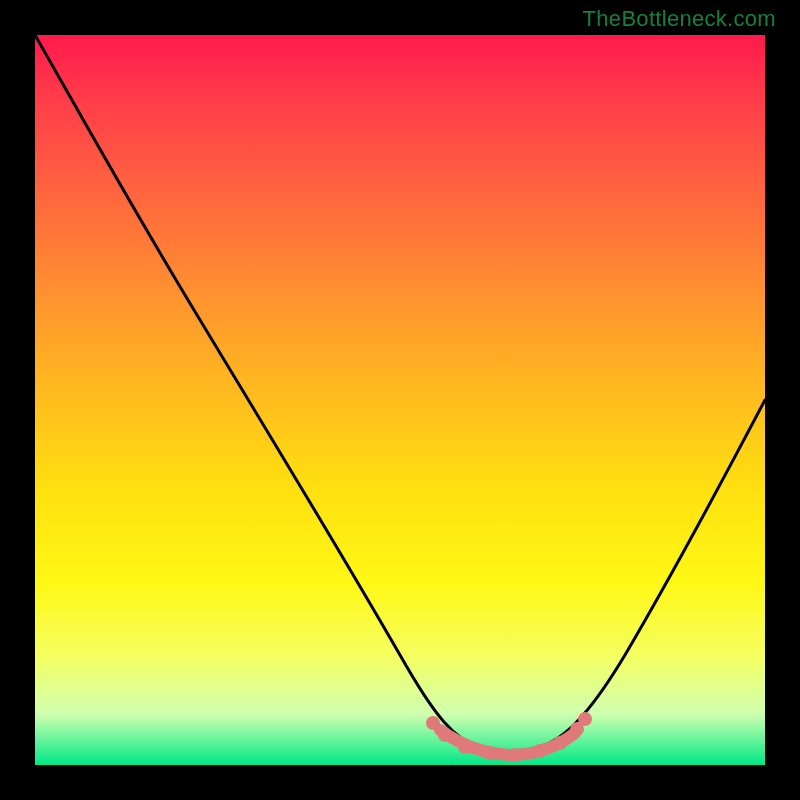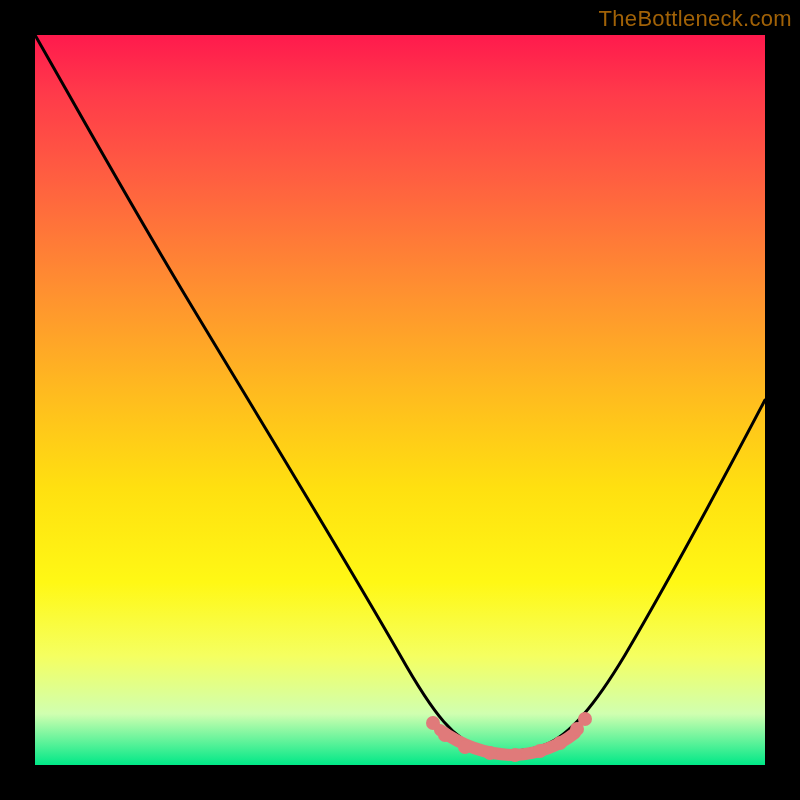--- a/index.html
+++ b/index.html
@@ -31,22 +31,22 @@
       #ffb820 48%,
       #ffe010 62%,
       #fff815 75%,
       #f5ff60 85%,
       #d0ffb0 93%,
       #00e887 100%);
   }
   .watermark {
     position: absolute;
     top: 6px;
-    right: 8px;
-    color: #a16207;
+    right: 24px;
+    color: #15803d;
     font-size: 22px;
     font-weight: 500;
     letter-spacing: 0.3px;
     margin-left: 27px;
   }
   svg.curve {
     position: absolute;
     left: 35px;
     top: 35px;
     width: 730px;

